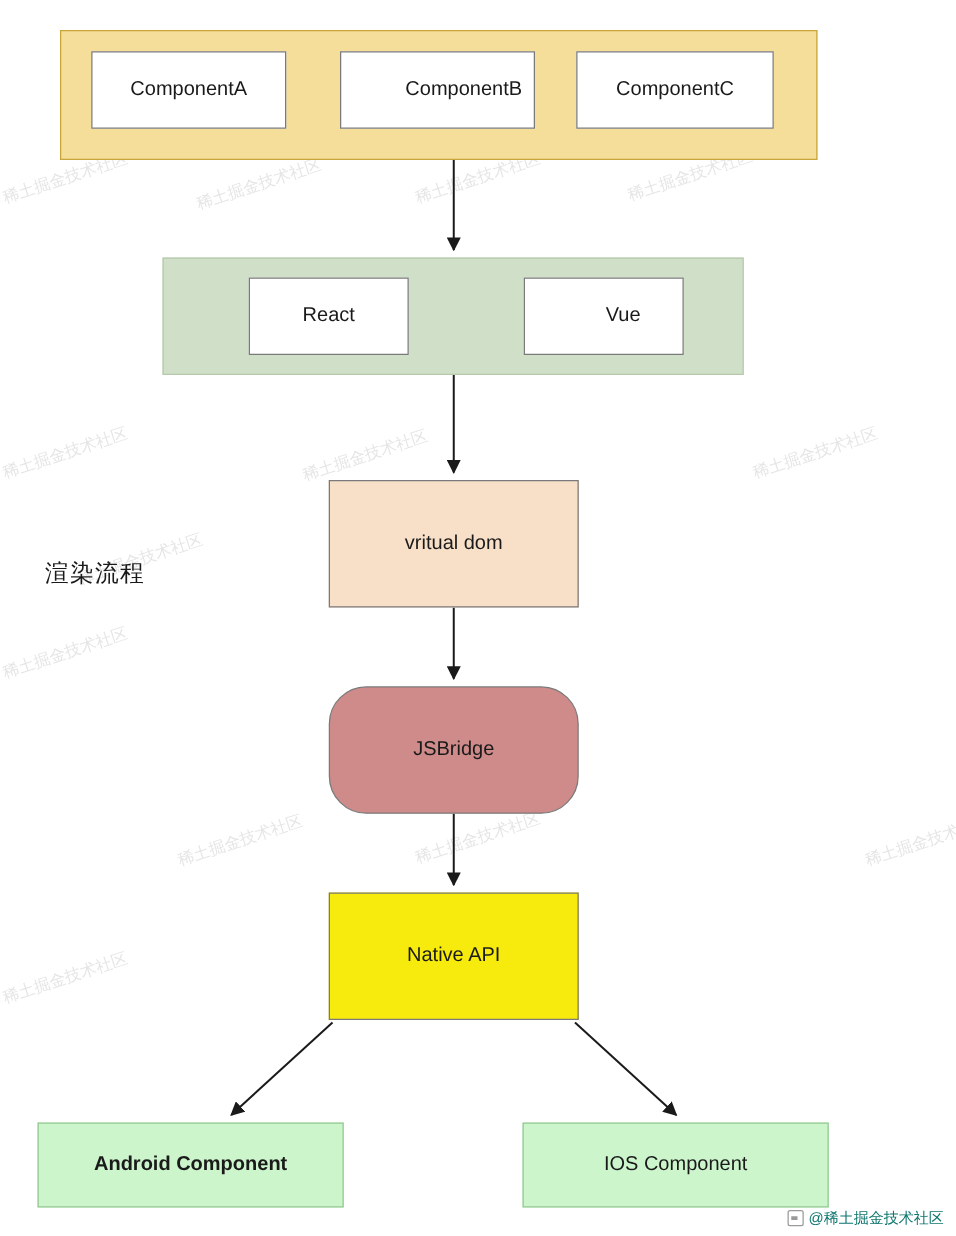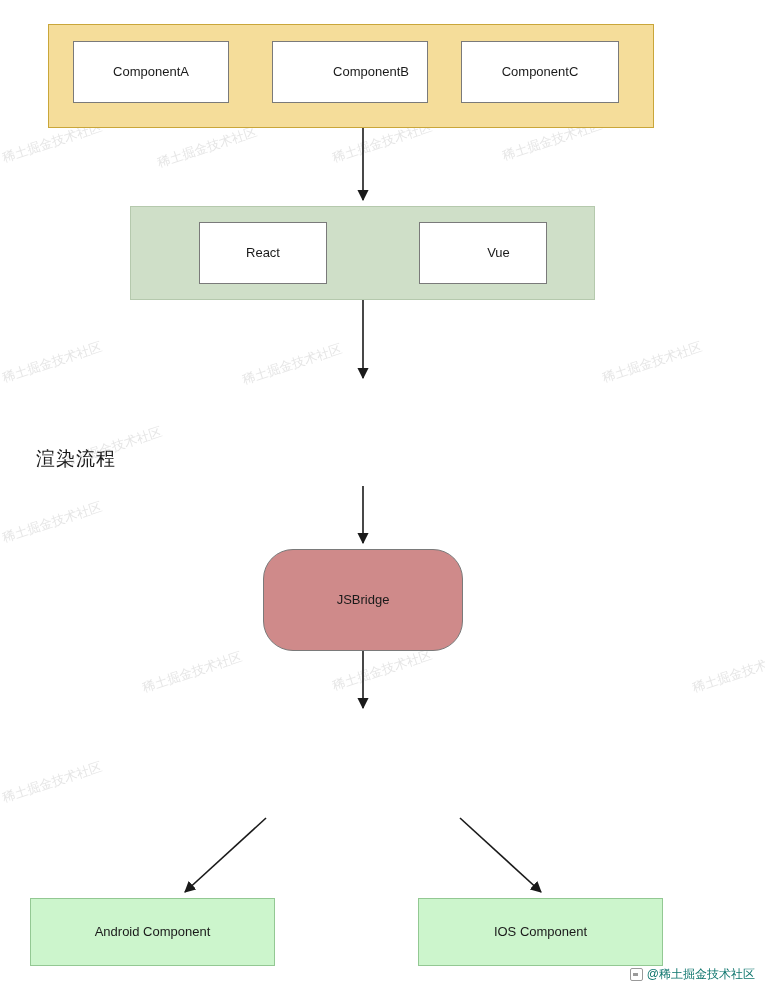--- a/index.html
+++ b/index.html
@@ -26,21 +26,21 @@
     height: 989px;
   }
   .node {
     position: absolute;
     box-sizing: border-box;
     display: flex;
     align-items: center;
     justify-content: center;
     text-align: center;
     color: #1a1a1a;
-    font-size: 13px;
+    font-size: 16px;
     line-height: 1.2;
     border: 1px solid #7a7a7a;
   }
   .group-box {
     position: absolute;
     box-sizing: border-box;
     border: 1px solid #c9a63a;
   }
   
   #group-components {
@@ -79,20 +79,21 @@
   #node-nativeapi {
     left: 263px; top: 714px; width: 200px; height: 102px;
     background: #f6eb0c;
   }
 
   
   #node-android {
     left: 30px; top: 898px; width: 245px; height: 68px;
     background: #ccf5cc;
     border: 1px solid #93c893;
+    font-weight: bold;
   }
   #node-ios {
     left: 418px; top: 898px; width: 245px; height: 68px;
     background: #ccf5cc;
     border: 1px solid #93c893;
   }
 
   #label-flow {
     position: absolute;
     left: 36px;
@@ -185,22 +186,28 @@
   </div>
 
   <div class="group-box" id="group-frameworks"></div>
   <div class="node" id="node-react">
     <span>React</span>
   </div>
   <div class="node" id="node-vue">
     <span>Vue</span>
   </div>
 
+  <div class="node" id="node-vdom">
+    <span>vritual dom</span>
+  </div>
   <div class="node" id="node-jsbridge">
     <span>JSBridge</span>
+  </div>
+  <div class="node" id="node-nativeapi">
+    <span>Native API</span>
   </div>
 
   <div class="node" id="node-android">
     <span>Android Component</span>
   </div>
   <div class="node" id="node-ios">
     <span>IOS Component</span>
   </div>
 
   <div id="label-flow">渲染流程</div>

